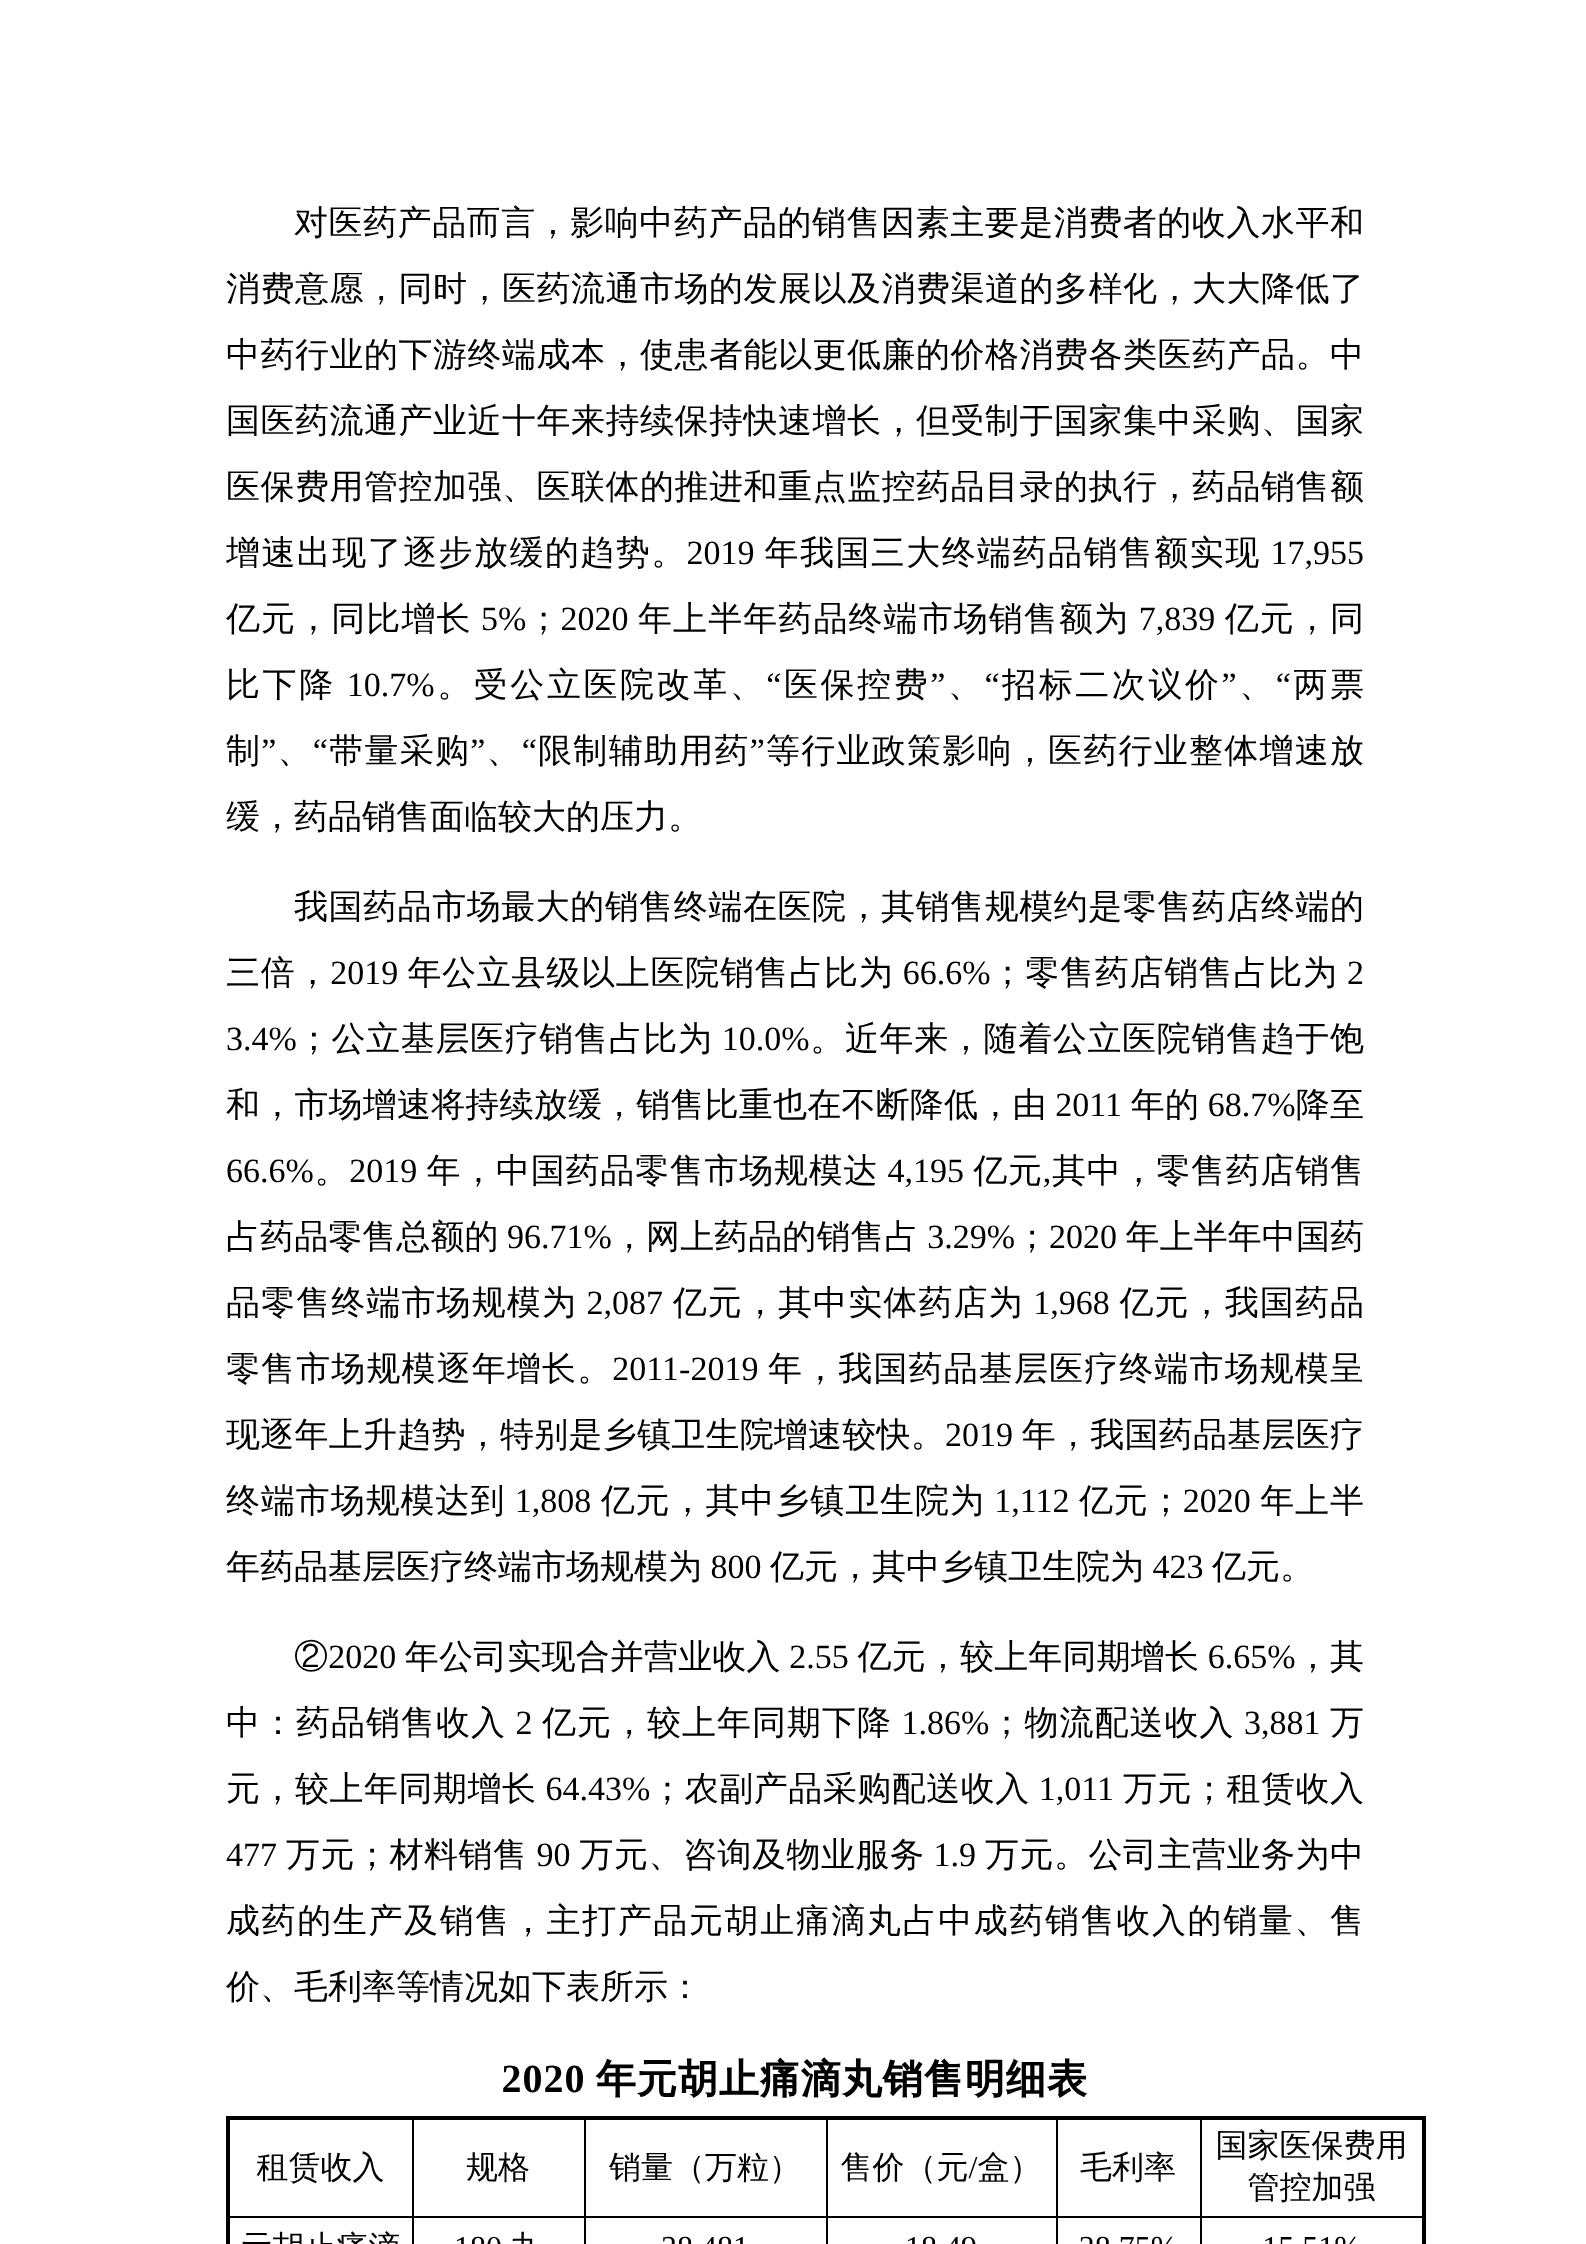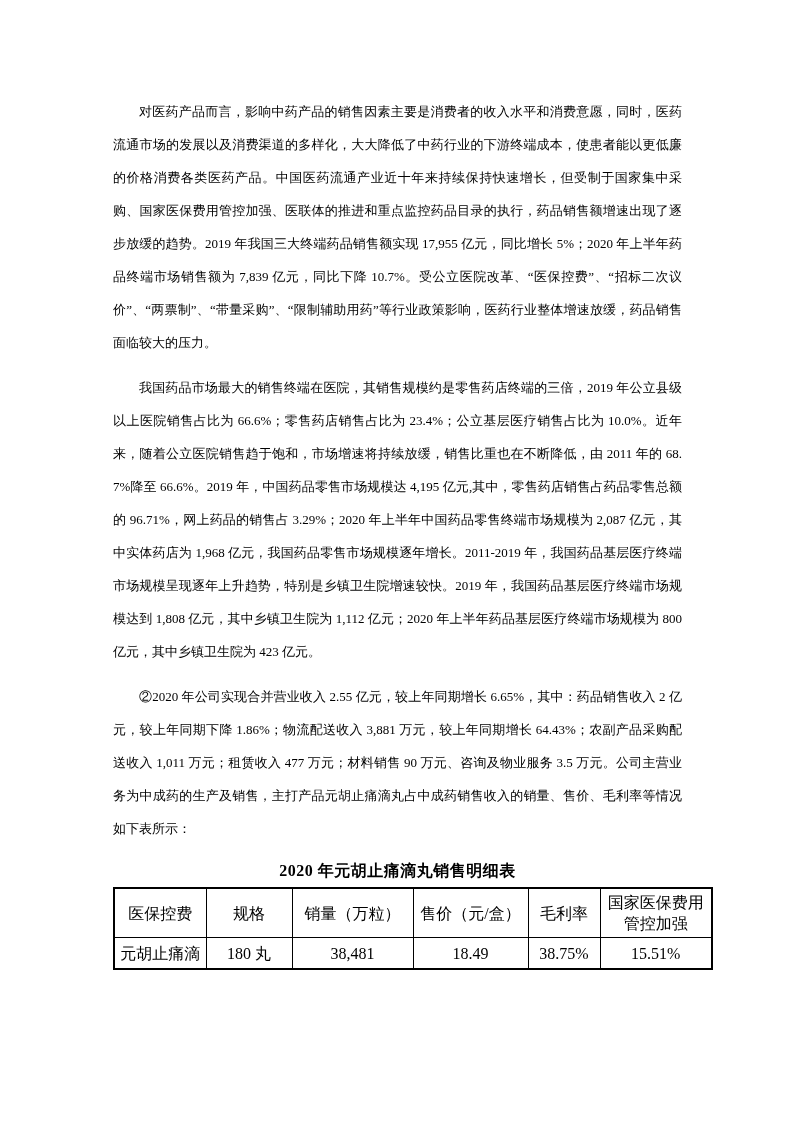--- a/index.html
+++ b/index.html
@@ -12,30 +12,30 @@
     width: 793px;
     height: 1122px;
     background: #ffffff;
     box-sizing: border-box;
     padding: 95px 111px 0 113px;
     font-family: "Liberation Serif", "DejaVu Serif", serif;
     color: #000000;
     overflow: hidden;
   }
   .body-para {
-    font-size: 13px;
+    font-size: 17px;
     line-height: 33px;
     text-align: justify;
     text-justify: inter-ideograph;
     text-indent: 2em;
     margin: 0 0 12px 0;
     word-break: break-all;
   }
   .table-title {
-    font-size: 16px;
+    font-size: 20px;
     font-weight: bold;
     text-align: center;
     margin: 16px 0 5px 0;
     letter-spacing: 0.5px;
   }
   table.sales-table {
     border-collapse: collapse;
     table-layout: fixed;
     width: 598px;
     border: 2px solid #000000;
@@ -64,36 +64,36 @@
 </style>
 </head>
 <body>
 
 <div class="page">
 
   <p class="body-para">对医药产品而言，影响中药产品的销售因素主要是消费者的收入水平和消费意愿，同时，医药流通市场的发展以及消费渠道的多样化，大大降低了中药行业的下游终端成本，使患者能以更低廉的价格消费各类医药产品。中国医药流通产业近十年来持续保持快速增长，但受制于国家集中采购、国家医保费用管控加强、医联体的推进和重点监控药品目录的执行，药品销售额增速出现了逐步放缓的趋势。2019 年我国三大终端药品销售额实现 17,955 亿元，同比增长 5%；2020 年上半年药品终端市场销售额为 7,839 亿元，同比下降 10.7%。受公立医院改革、“医保控费”、“招标二次议价”、“两票制”、“带量采购”、“限制辅助用药”等行业政策影响，医药行业整体增速放缓，药品销售面临较大的压力。</p>
 
   <p class="body-para">我国药品市场最大的销售终端在医院，其销售规模约是零售药店终端的三倍，2019 年公立县级以上医院销售占比为 66.6%；零售药店销售占比为 23.4%；公立基层医疗销售占比为 10.0%。近年来，随着公立医院销售趋于饱和，市场增速将持续放缓，销售比重也在不断降低，由 2011 年的 68.7%降至 66.6%。2019 年，中国药品零售市场规模达 4,195 亿元,其中，零售药店销售占药品零售总额的 96.71%，网上药品的销售占 3.29%；2020 年上半年中国药品零售终端市场规模为 2,087 亿元，其中实体药店为 1,968 亿元，我国药品零售市场规模逐年增长。2011-2019 年，我国药品基层医疗终端市场规模呈现逐年上升趋势，特别是乡镇卫生院增速较快。2019 年，我国药品基层医疗终端市场规模达到 1,808 亿元，其中乡镇卫生院为 1,112 亿元；2020 年上半年药品基层医疗终端市场规模为 800 亿元，其中乡镇卫生院为 423 亿元。</p>
 
-  <p class="body-para">②2020 年公司实现合并营业收入 2.55 亿元，较上年同期增长 6.65%，其中：药品销售收入 2 亿元，较上年同期下降 1.86%；物流配送收入 3,881 万元，较上年同期增长 64.43%；农副产品采购配送收入 1,011 万元；租赁收入 477 万元；材料销售 90 万元、咨询及物业服务 3.5 万元。公司主营业务为中成药的生产及销售，主打产品元胡止痛滴丸占中成药销售收入的销量、售价、毛利率等情况如下表所示：</p>
+  <p class="body-para">②2020 年公司实现合并营业收入 2.55 亿元，较上年同期增长 6.65%，其中：药品销售收入 2 亿元，较上年同期下降 1.86%；物流配送收入 3,881 万元，较上年同期增长 64.43%；农副产品采购配送收入 1,011 万元；租赁收入 477 万元；材料销售 90 万元、咨询及物业服务 1.9 万元。公司主营业务为中成药的生产及销售，主打产品元胡止痛滴丸占中成药销售收入的销量、售价、毛利率等情况如下表所示：</p>
 
   <div class="table-title">2020 年元胡止痛滴丸销售明细表</div>
 
   <table class="sales-table">
     <colgroup>
       <col style="width:92px">
       <col style="width:86px">
       <col style="width:121px">
       <col style="width:115px">
       <col style="width:72px">
       <col style="width:112px">
     </colgroup>
     <thead>
       <tr>
-        <th>医保控费</th>
+        <th>租赁收入</th>
         <th>规格</th>
         <th>销量（万粒）</th>
         <th>售价（元/盒）</th>
         <th>毛利率</th>
         <th>国家医保费用管控加强</th>
       </tr>
     </thead>
     <tbody>
       <tr>
         <td>元胡止痛滴</td>

